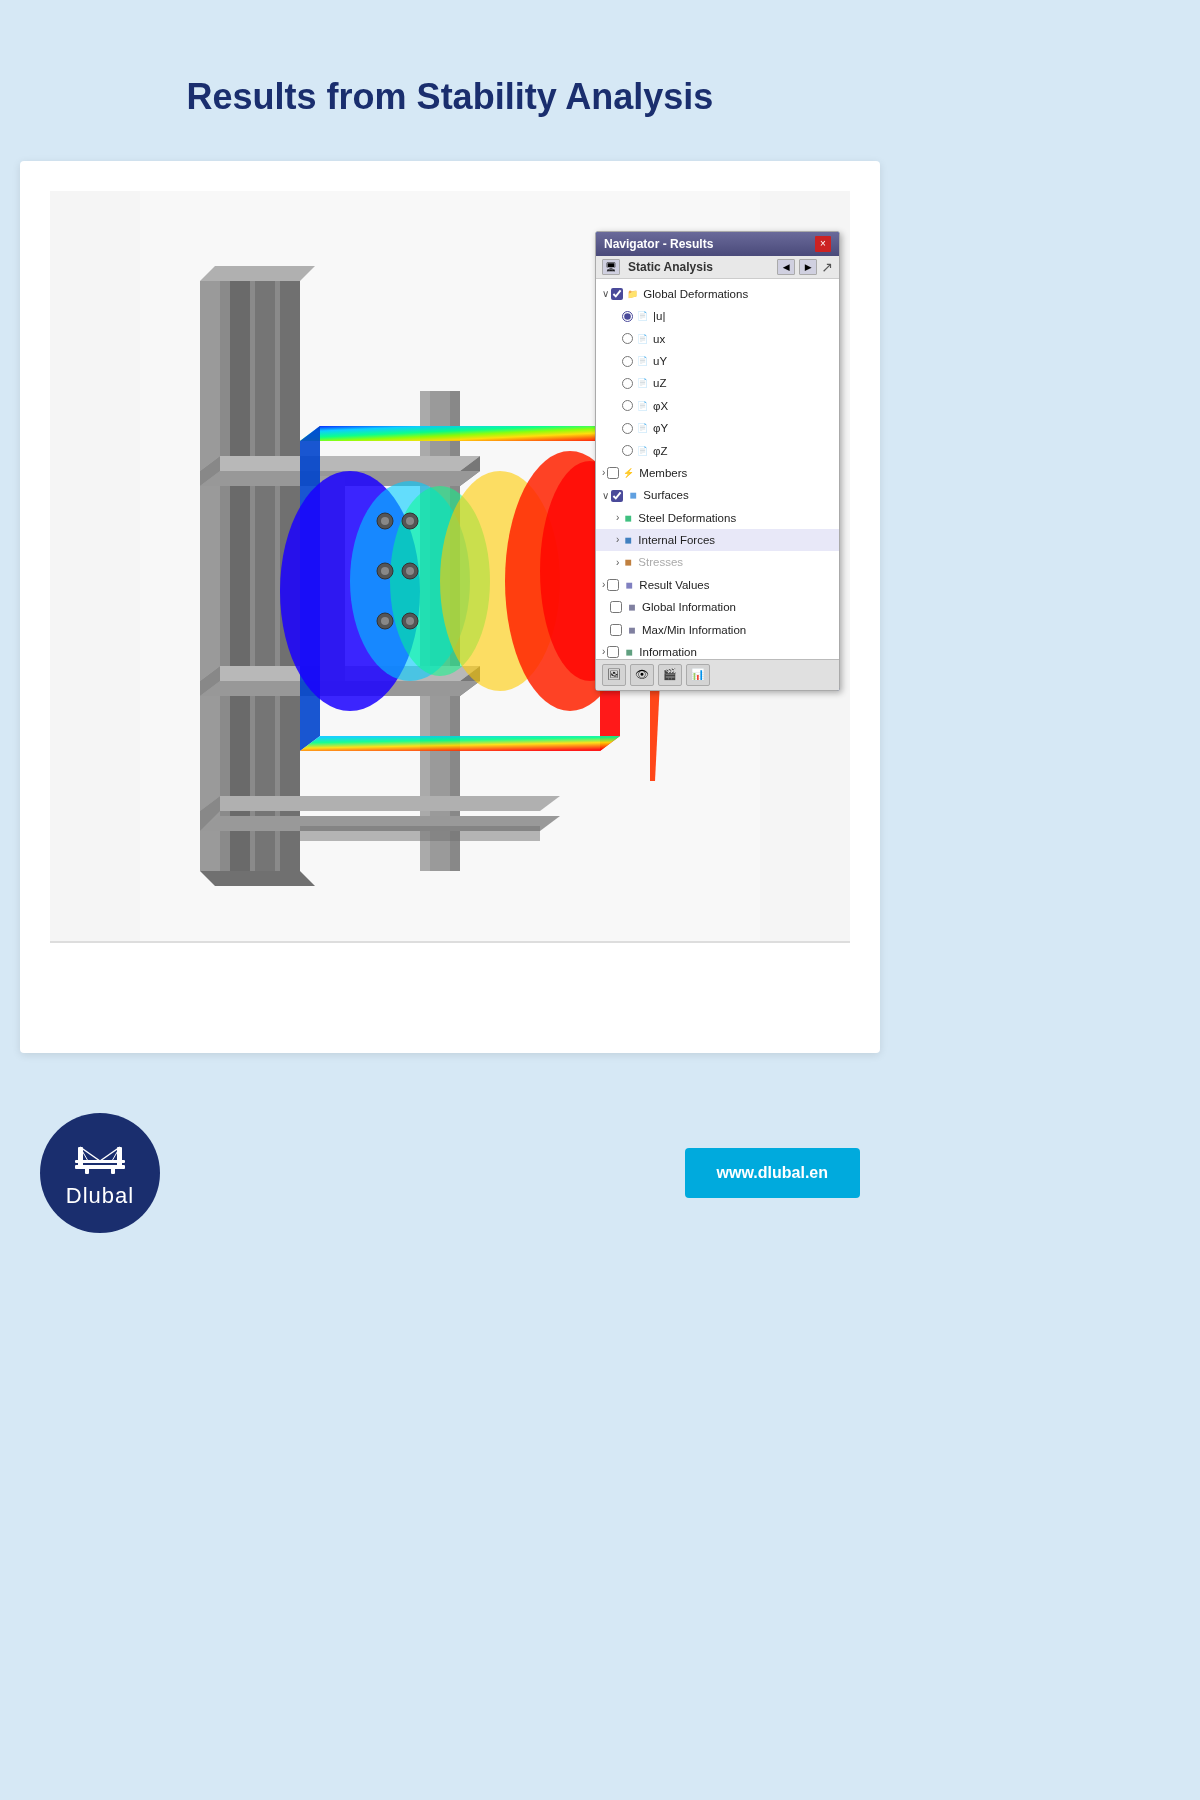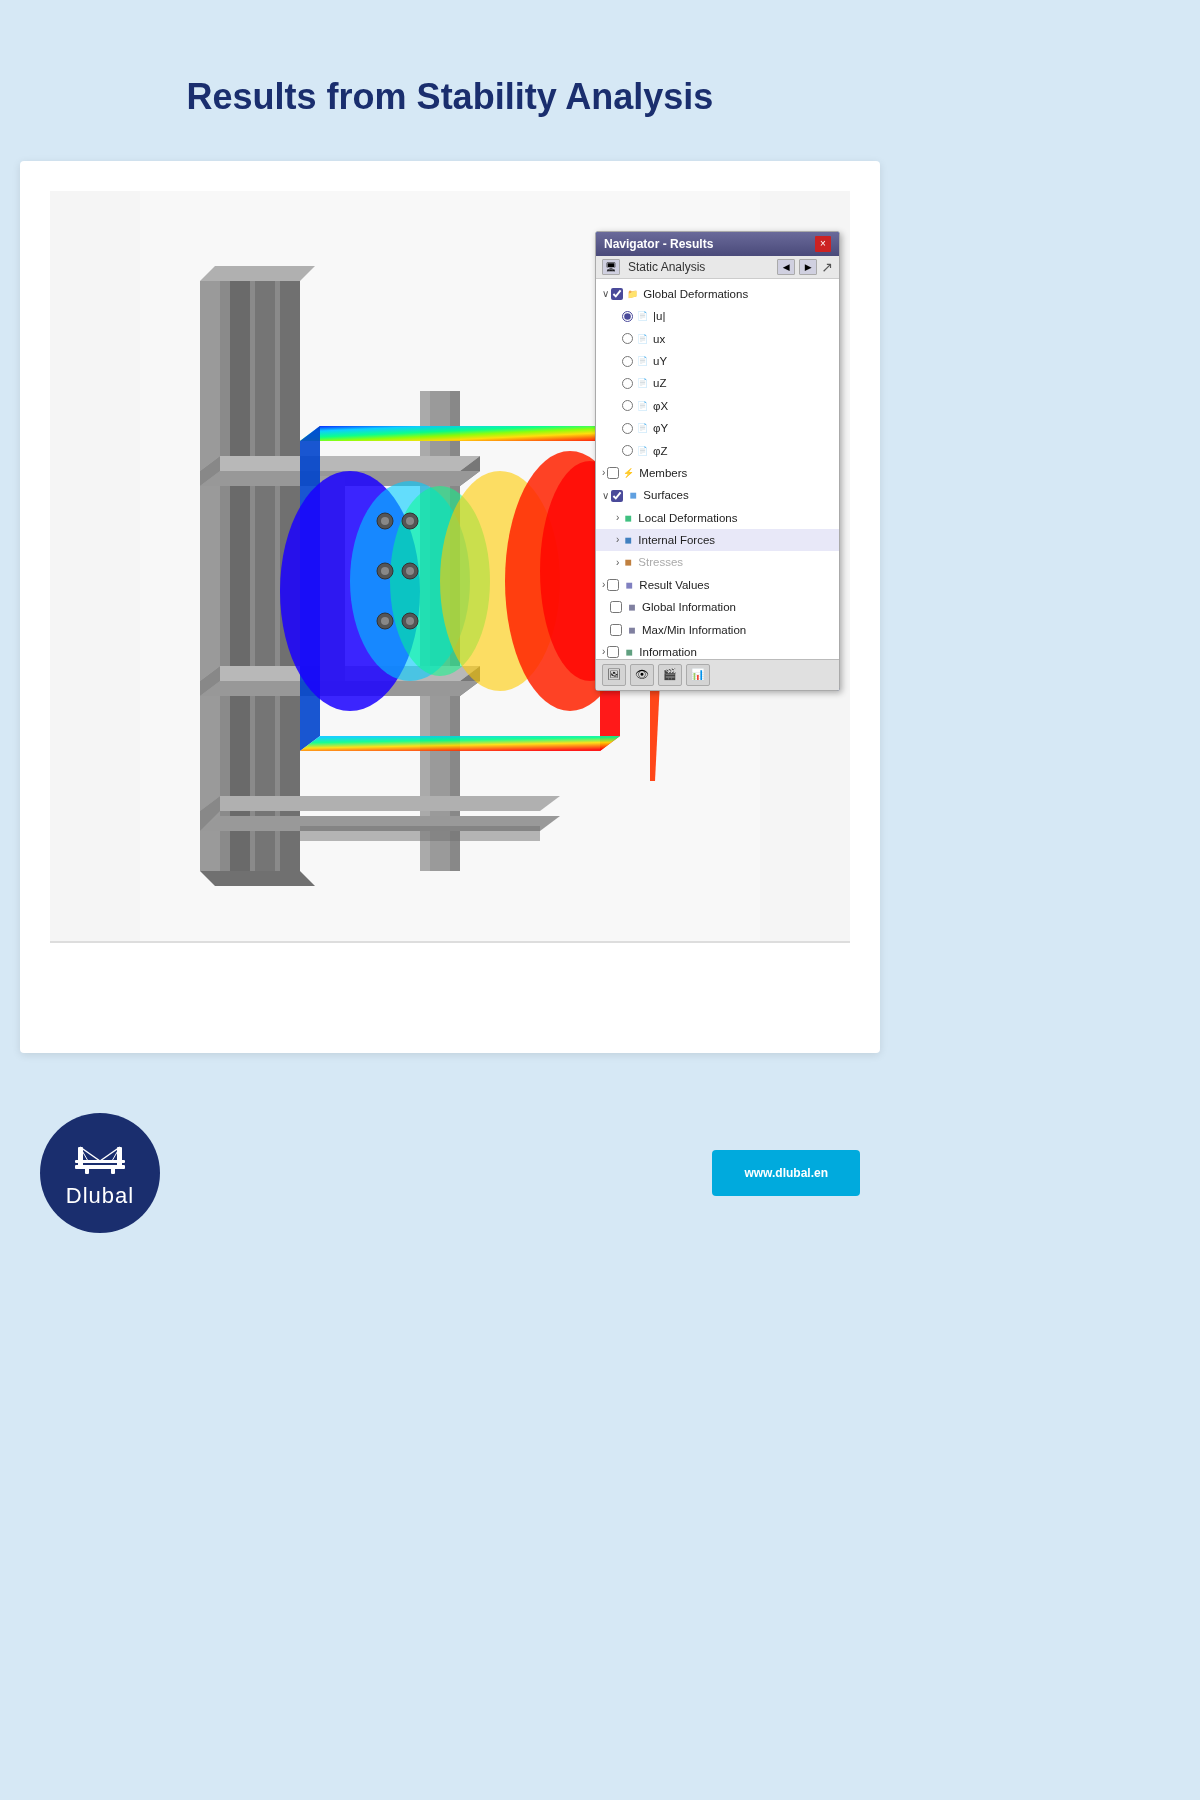--- a/index.html
+++ b/index.html
@@ -124,21 +124,21 @@
       display: flex;
       align-items: center;
       justify-content: center;
       cursor: pointer;
       border-radius: 1px;
     }
 
     .nav-static-label {
       font-size: 12px;
       color: #333;
-      font-weight: normal;
+      font-weight: bold;
       flex: 1;
       padding-left: 4px;
     }
 
     .nav-body {
       padding: 4px 0;
       background: white;
       max-height: 380px;
       overflow-y: auto;
     }
@@ -248,21 +248,21 @@
       font-size: 22px;
       font-weight: normal;
       color: white;
       letter-spacing: 1px;
     }
 
     
     .website-btn {
       background-color: #00aadd;
       color: white;
-      font-size: 12px;
+      font-size: 16px;
       font-weight: bold;
       padding: 16px 32px;
       border: none;
       border-radius: 4px;
       cursor: pointer;
       text-decoration: none;
       display: inline-block;
     }
 
     
@@ -476,21 +476,21 @@
             <span class="nav-expand">∨</span>
             <input type="checkbox" class="nav-checkbox" checked="" style="">
             <span class="nav-icon" style="color:#60a0e0;">◼</span>
             <span>Surfaces</span>
           </div>
 
           <div class="nav-item">
             <span style="padding-left:14px;"></span>
             <span class="nav-expand">›</span>
             <span class="nav-icon" style="color:#40c080;">◼</span>
-            <span>Local Deformations</span>
+            <span>Steel Deformations</span>
           </div>
 
           <div class="nav-item" style="background:#e8e8f8;">
             <span style="padding-left:14px;"></span>
             <span class="nav-expand">›</span>
             <span class="nav-icon" style="color:#4080c0;">◼</span>
             <span>Internal Forces</span>
           </div>
 
           <div class="nav-item">

